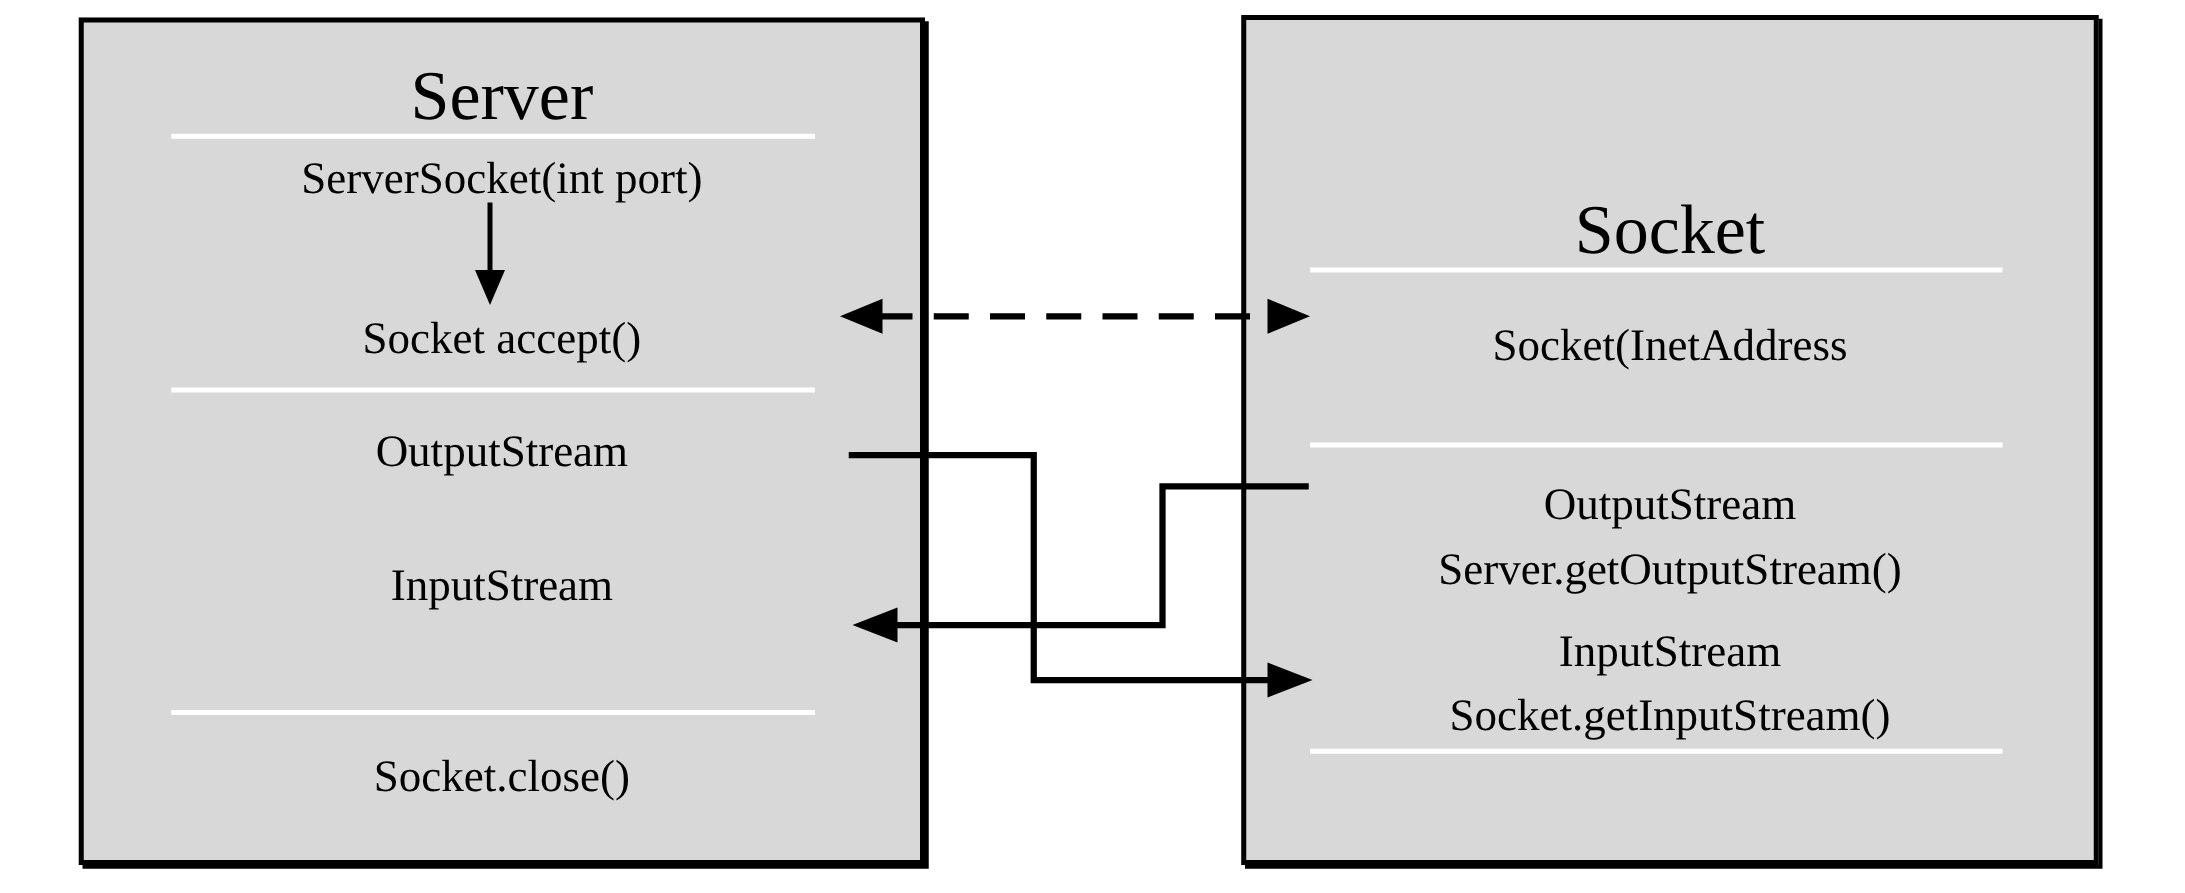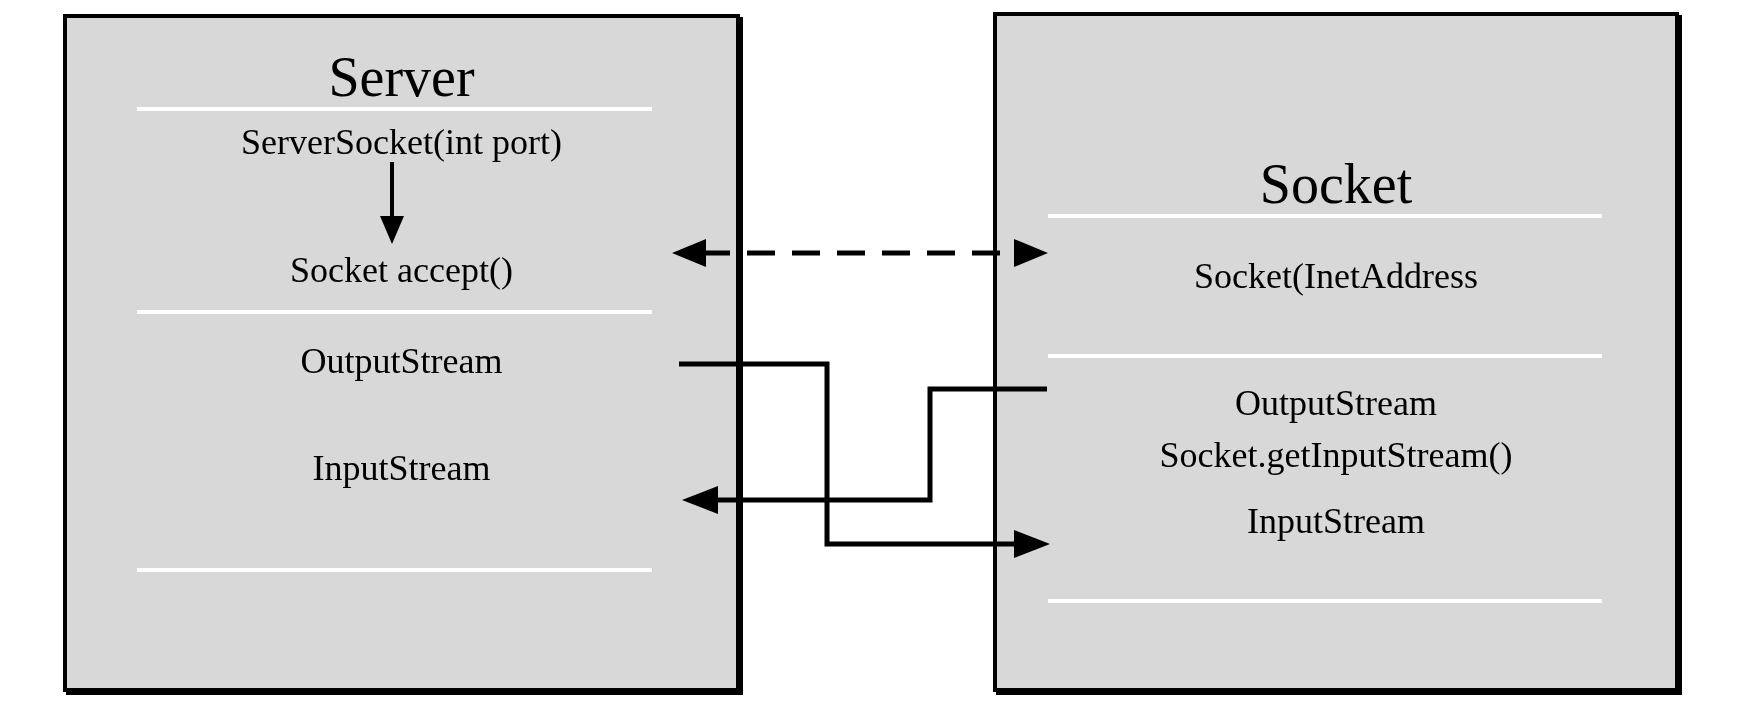--- a/index.html
+++ b/index.html
@@ -34,30 +34,32 @@
 
   <div class="box box-server">
     <div class="title" style="top:59px">Server</div>
     <div class="sep" style="top:89px;left:70px;width:515px"></div>
     <div class="row" style="top:252px">Socket accept()</div>
     <div class="row" style="top:124px">ServerSocket(int port)</div>
     <div class="sep" style="top:292px;left:70px;width:515px"></div>
     <div class="row" style="top:343px">OutputStream</div>
     <div class="row" style="top:450px">InputStream</div>
     <div class="sep" style="top:550px;left:70px;width:515px"></div>
+    <div class="row" style="top:603px">Socket.close()</div>
   </div>
 
   <div class="box box-client">
     <div class="title" style="top:168px">Socket</div>
     <div class="sep" style="top:198px;left:51px;width:554px"></div>
     <div class="row" style="top:260px">Socket(InetAddress</div>
     <div class="sep" style="top:338px;left:51px;width:554px"></div>
     <div class="row" style="top:387px">OutputStream</div>
-    <div class="row" style="top:439px">Socket.getInputStream()</div>
+    <div class="row" style="top:439px">Server.getOutputStream()</div>
     <div class="row" style="top:505px">InputStream</div>
+    <div class="row" style="top:556px">Socket.getInputStream()</div>
     <div class="sep" style="top:583px;left:51px;width:554px"></div>
   </div>
 
   <svg class="overlay" viewBox="0 0 1748 714" xmlns="http://www.w3.org/2000/svg">
 
     <g>
       <line class="thin" x1="392" y1="162" x2="392" y2="224"></line>
       <polygon class="head" points="392,244 380,216 404,216"></polygon>
     </g>
 

